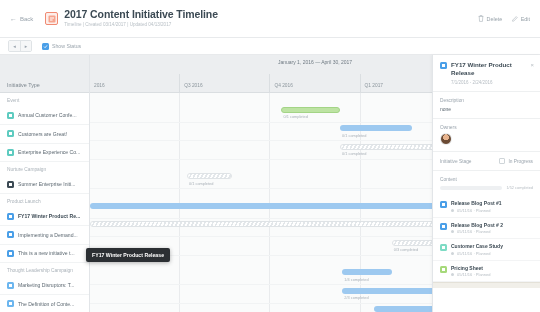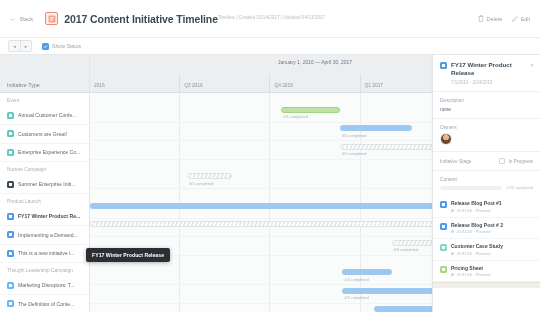--- a/index.html
+++ b/index.html
@@ -18,21 +18,21 @@
     display: flex; align-items: center; padding: 0 10px; flex: 0 0 38px;
   }
   .back-btn { display: flex; align-items: center; gap: 3px; color: #9aa4ad; font-size: 6px; cursor: pointer; }
   .back-arrow { font-size: 7px; line-height: 1; }
   .title-logo {
     width: 13px; height: 13px; border-radius: 2px; background: #fdeeea;
     border: 1px solid #f08a72; margin-left: 12px; margin-right: 6px;
     display: flex; align-items: center; justify-content: center; flex: 0 0 13px;
   }
   .title-logo svg { display:block; }
-  .title-block { display: flex; flex-direction: row; justify-content: center; }
+  .title-block { display: flex; flex-direction: column; justify-content: center; }
   .title-main { font-size: 10.5px; color: #3c4a54; font-weight: bold; letter-spacing: -0.1px; line-height: 12px; }
   .title-sub { font-size: 4.6px; color: #b9c0c6; line-height: 8px; margin-top: 1px; }
   .header-spacer { flex: 1 1 auto; }
   .header-actions { display: flex; align-items: center; gap: 10px; }
   .hact { display: flex; align-items: center; gap: 2.5px; font-size: 5.4px; color: #99a3ab; cursor: pointer; }
   .hact svg { display: block; }
 
   
   .toolbar {
     height: 17px; background: #ffffff; border-bottom: 1px solid #e8eaec;

